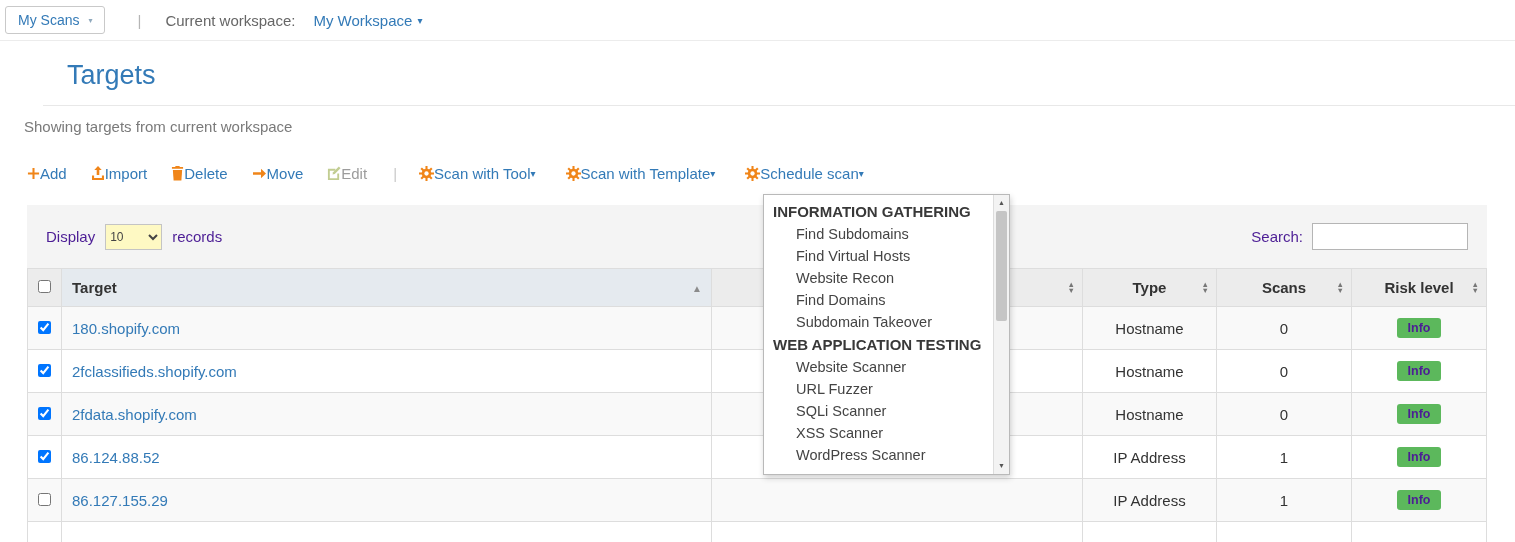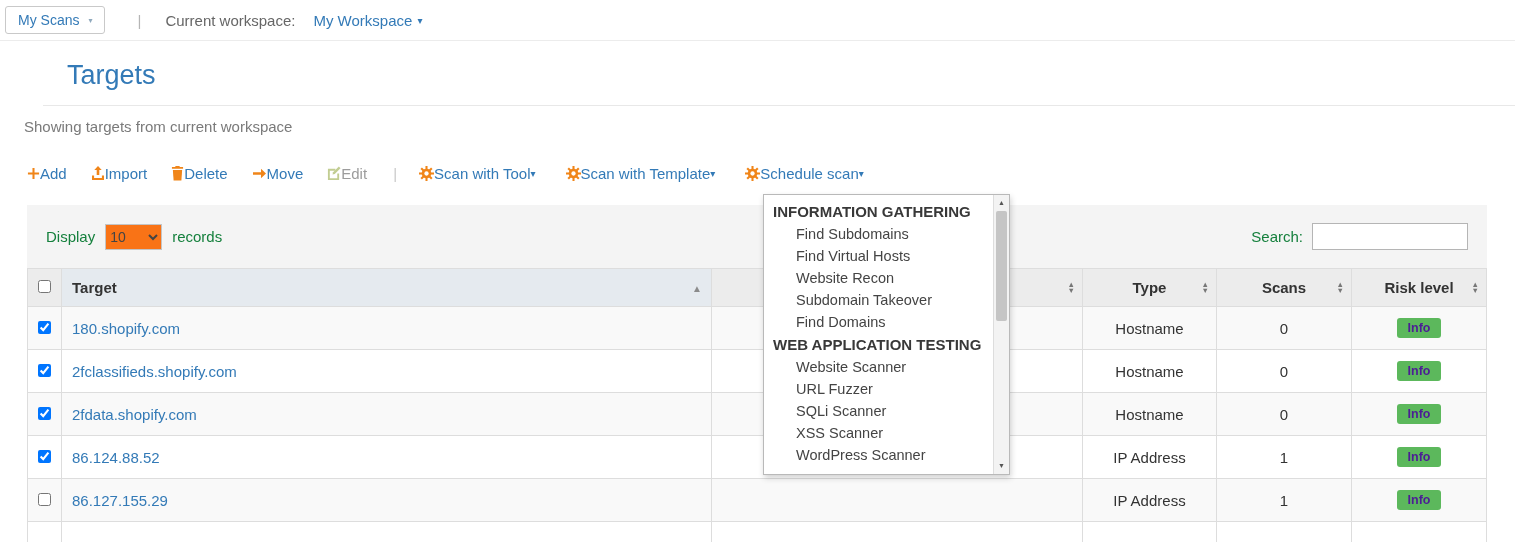--- a/index.html
+++ b/index.html
@@ -26,22 +26,22 @@
   .toolbar { display:flex; align-items:center; padding:28px 0 0 27px; font-size:15px; height:48px; }
   .tool { display:inline-flex; align-items:center; color:#337ab7; cursor:pointer; margin-right:24px; white-space:nowrap; }
   .tool svg { display:block; }
   .tool.gear { margin-right:30px; }
   .tool.disabled { color:#9c9c9c; cursor:default; }
   .toolbar .bar-sep { color:#c9c9c9; margin:0 22px 0 2px; }
 
   
   .panel { margin:22px 28px 0 27px; background:#f4f4f4; }
   .controls { display:flex; align-items:center; height:63px; padding:0 19px; }
-  .ctl-lbl { font-size:15px; color:#15803d; }
-  .page-select { margin:0 10px; width:57px; height:26px; border:1px solid #c4c4c4; background:#f97316; font-size:14px; color:#444; }
+  .ctl-lbl { font-size:15px; color:#4c1d95; }
+  .page-select { margin:0 10px; width:57px; height:26px; border:1px solid #c4c4c4; background:#fef9c3; font-size:12px; color:#444; }
   .search-wrap { margin-left:auto; display:flex; align-items:center; gap:9px; }
   .search-input { width:156px; height:27px; border:1px solid #b5b5b5; background:#fff; padding:0 6px; font-size:14px; }
 
   
   table.targets { width:100%; border-collapse:collapse; background:#fff; font-size:15px; table-layout:fixed; }
   .targets th, .targets td { border:1px solid #ddd; }
   .targets thead th { background:#ececec; height:38px; font-weight:600; color:#333; position:relative; padding:0 8px; }
   .targets thead th.sorted { background:#e5eaef; }
   .th-target { text-align:left; padding-left:10px !important; color:#337ab7; }
   .sort-asc { position:absolute; right:9px; top:50%; transform:translateY(-50%); font-size:10px; color:#8b8b8b; }
@@ -290,22 +290,22 @@
       </tbody>
     </table>
   </div>
 
   <div class="dropdown">
     <div class="dd-content">
       <div class="dd-header">INFORMATION GATHERING</div>
       <div class="dd-item">Find Subdomains</div>
       <div class="dd-item">Find Virtual Hosts</div>
       <div class="dd-item">Website Recon</div>
+      <div class="dd-item">Find Domains</div>
       <div class="dd-item">Subdomain Takeover</div>
-      <div class="dd-item">Find Domains</div>
       <div class="dd-header">WEB APPLICATION TESTING</div>
       <div class="dd-item">Website Scanner</div>
       <div class="dd-item">URL Fuzzer</div>
       <div class="dd-item">SQLi Scanner</div>
       <div class="dd-item">XSS Scanner</div>
       <div class="dd-item">WordPress Scanner</div>
     </div>
     <div class="dd-scrollbar">
       <div class="sb-up">▲</div>
       <div class="sb-thumb"></div>

